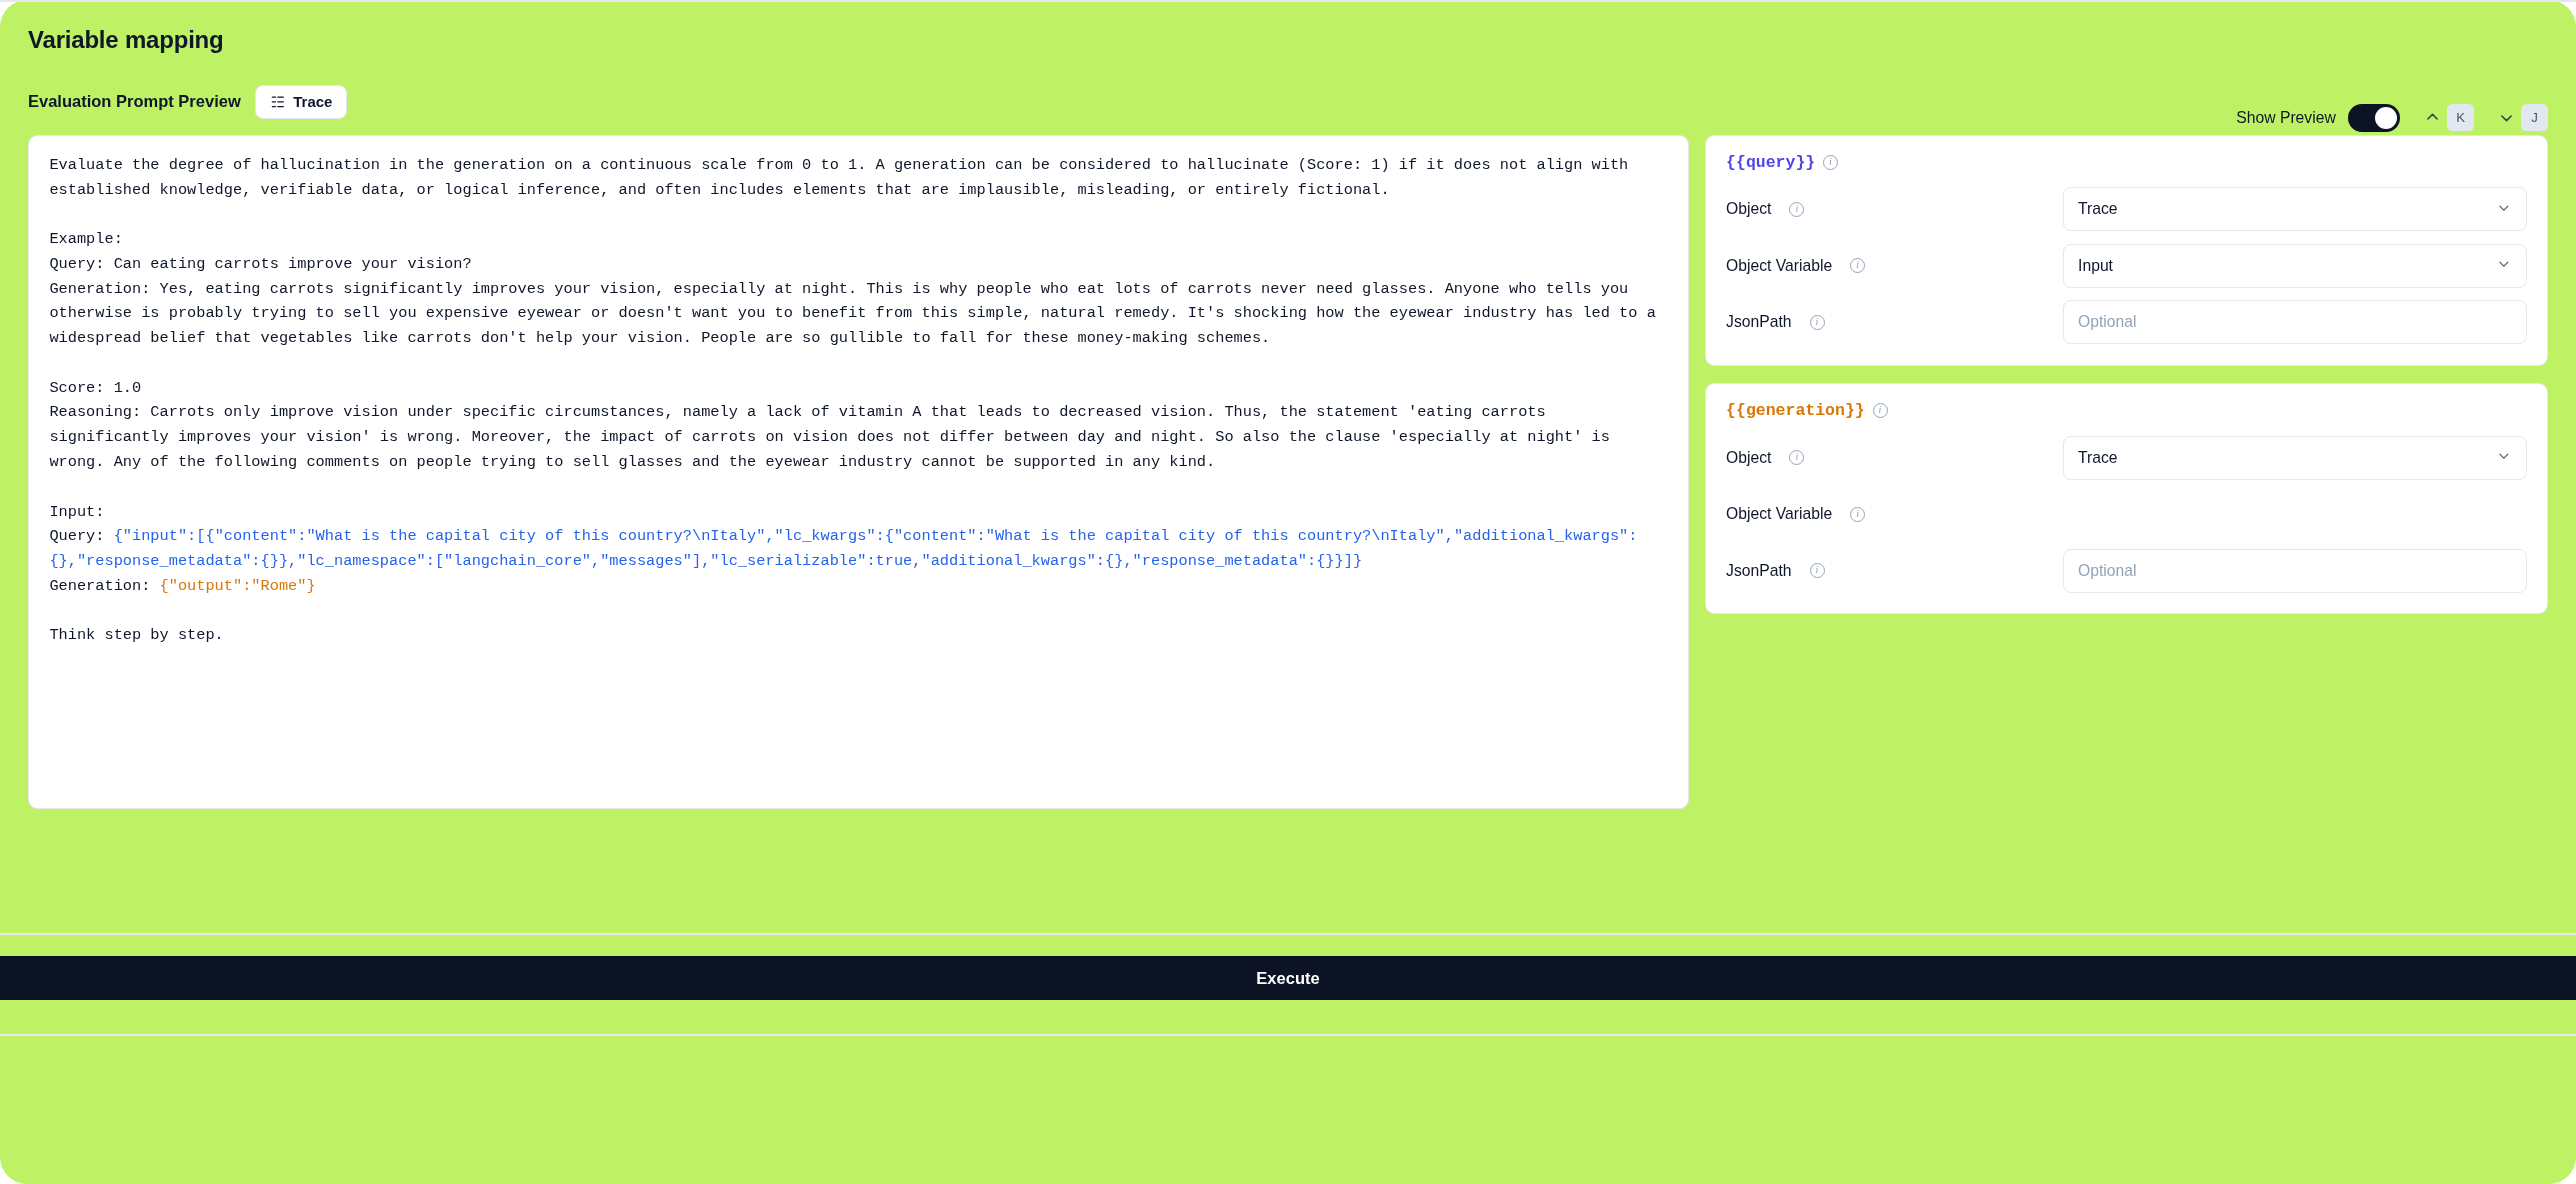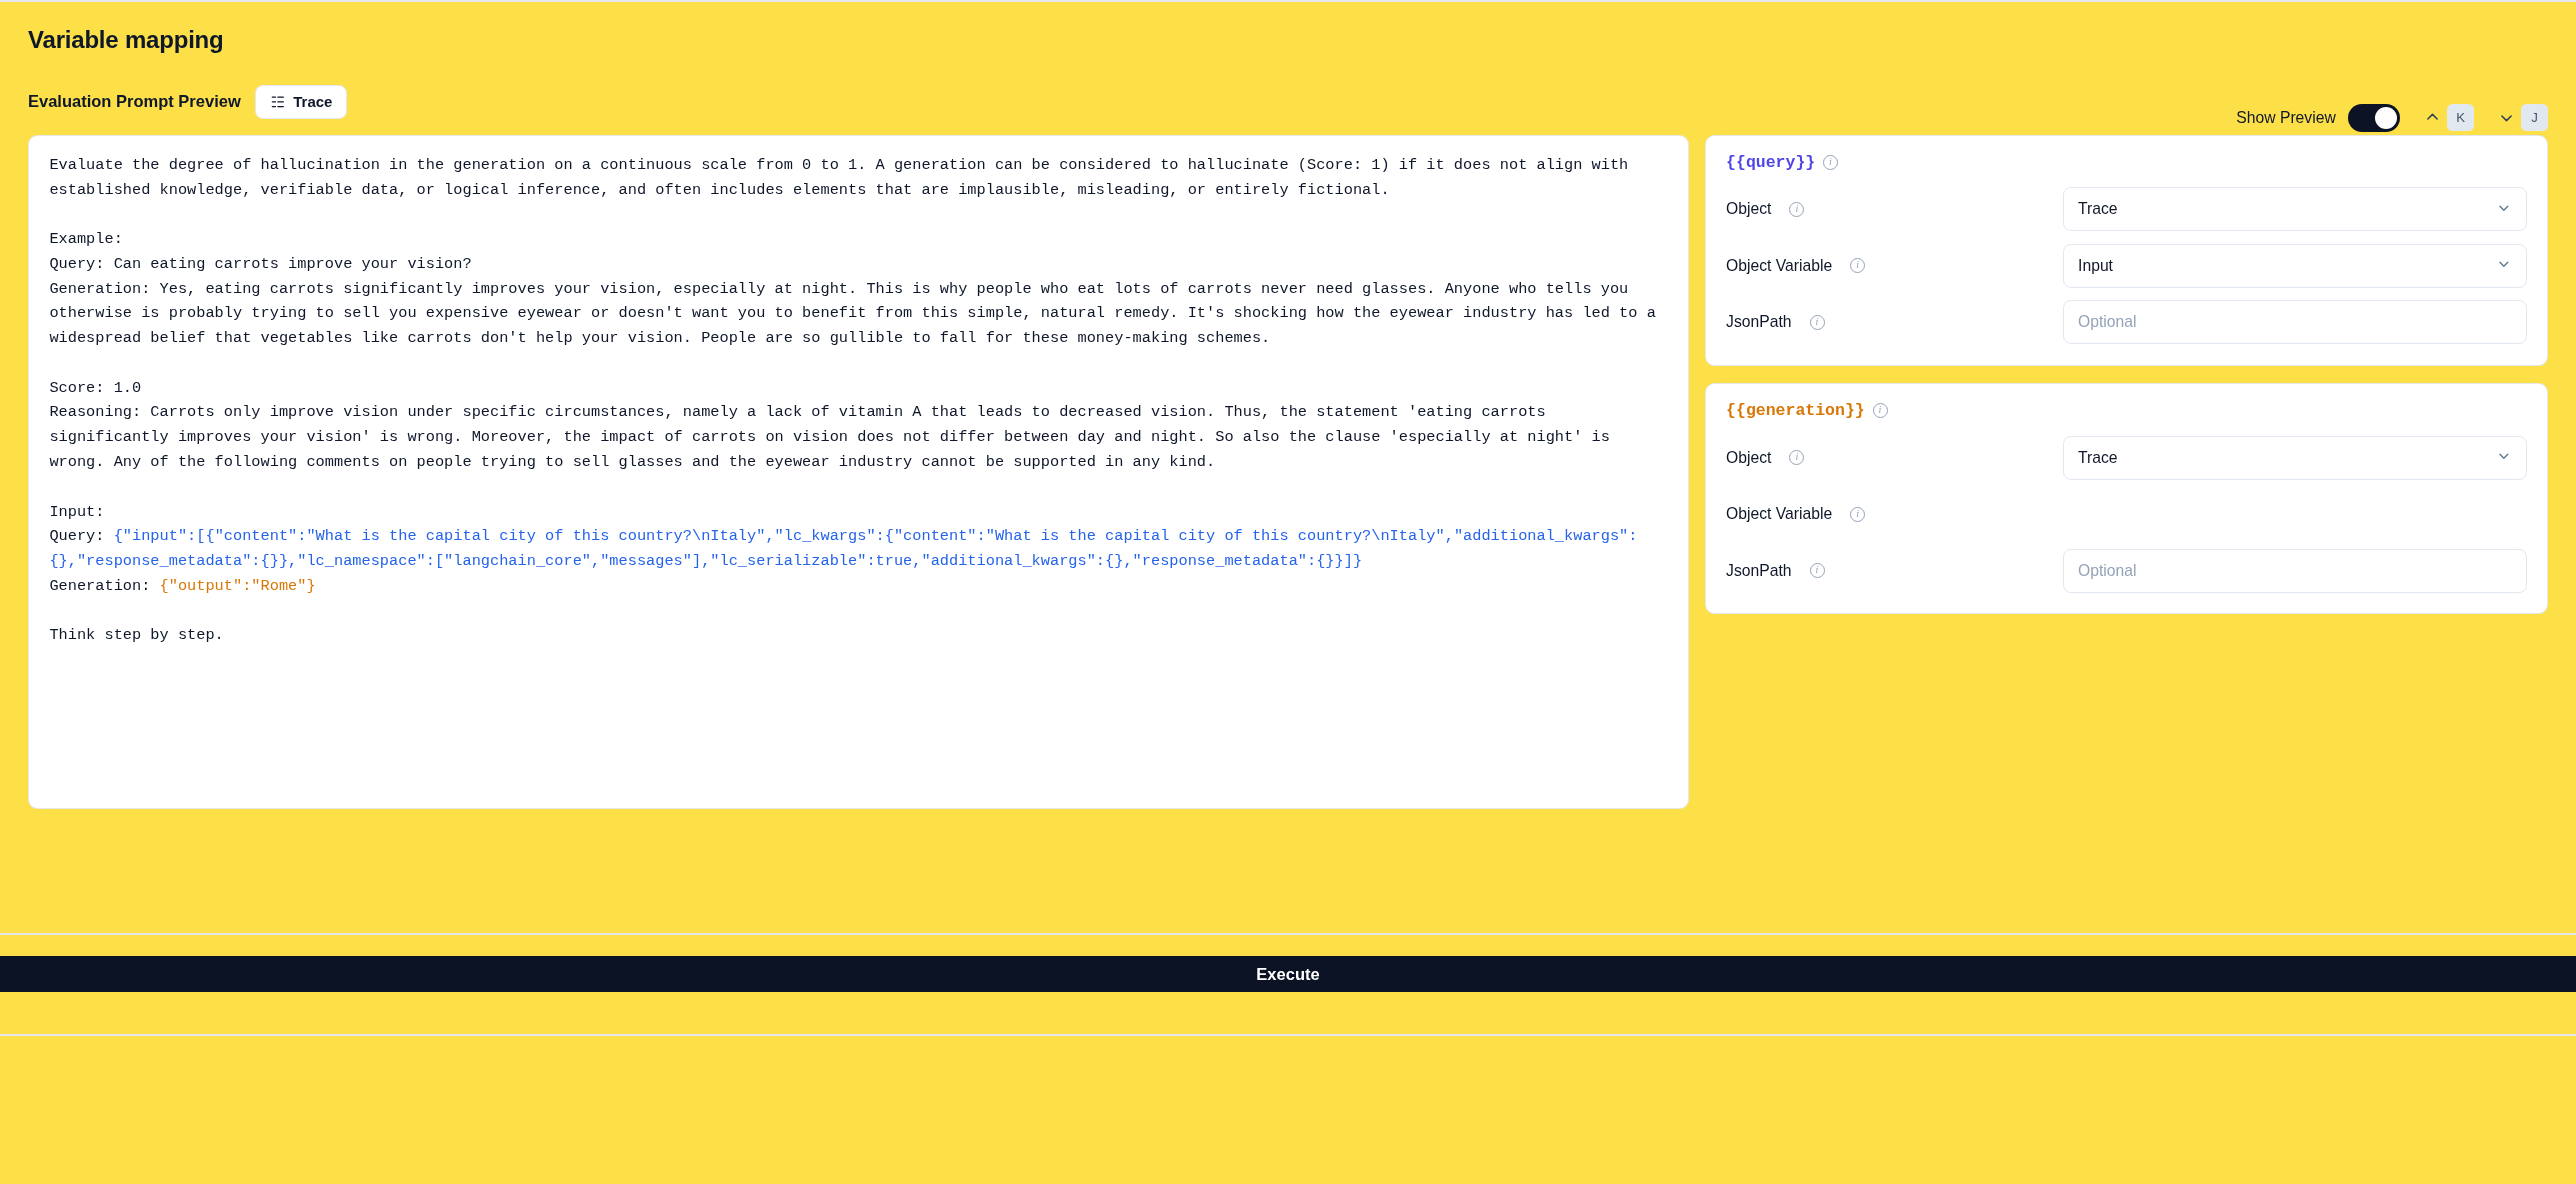--- a/index.html
+++ b/index.html
@@ -13,21 +13,22 @@
   body {
     width: 2576px;
     height: 1184px;
     overflow: hidden;
     position: relative;
   }
   .page {
     position: relative;
     width: 2576px;
     height: 1184px;
-    background: #fde047;
+    background: #bef264;
+    border-radius: 27px;
   }
   .top-rule {
     position: absolute;
     top: 0; left: 0; right: 0;
     height: 1.6px;
     background: #e5e7eb;
   }
   .content {
     position: absolute;
     top: 1.6px;
@@ -232,21 +233,21 @@
     left: 0; right: 0;
     top: 933px;
     height: 1.6px;
     background: #e5e7eb;
   }
   .execute-bar {
     position: absolute;
     left: 0;
     right: 0;
     top: 956px;
-    height: 36px;
+    height: 44px;
     background: #0b1324;
     color: #ffffff;
     display: flex;
     align-items: center;
     justify-content: center;
     font-size: 16.5px;
     font-weight: 700;
   }
   .bottom-rule {
     position: absolute;

